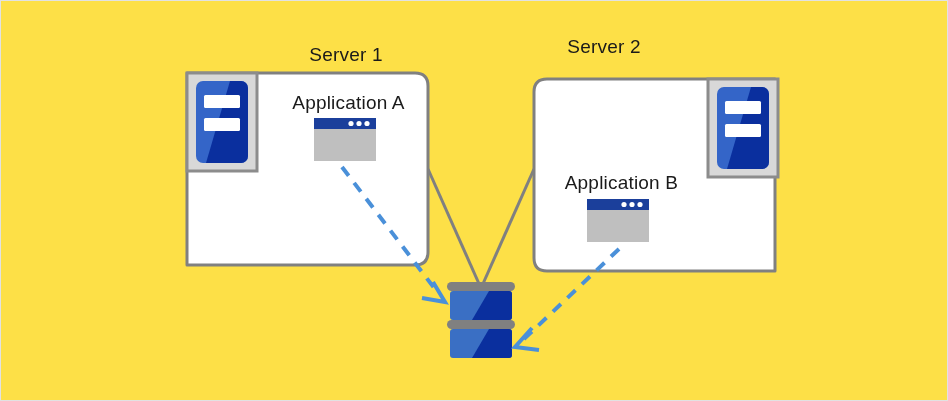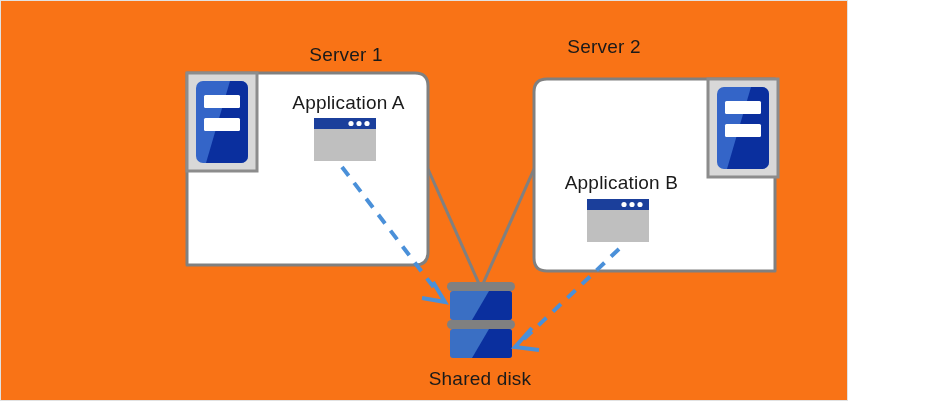--- a/index.html
+++ b/index.html
@@ -5,23 +5,23 @@
   html, body {
     margin: 0;
     padding: 0;
     background: #ffffff;
   }
   body {
     font-family: "Liberation Sans", sans-serif;
   }
   #canvas {
     position: relative;
-    width: 848px;
+    width: 948px;
     height: 401px;
-    background: #f97316;
+    background: #fde047;
     border: 1px solid #e2e2e2;
     box-sizing: border-box;
     overflow: hidden;
   }
   #diagram-svg {
     position: absolute;
     left: 0;
     top: 0;
     width: 948px;
     height: 401px;
@@ -148,15 +148,14 @@
   </svg>
 
   <div class="lbl" id="server1-title">Server 1</div>
 
   <div class="lbl" id="server2-title">Server 2</div>
 
   <div class="lbl" id="app-a-label">Application A</div>
 
   <div class="lbl" id="app-b-label">Application B</div>
 
-  <div class="lbl" id="shared-disk-label">Shared disk</div>
 
 </div>
 
 </body></html>

